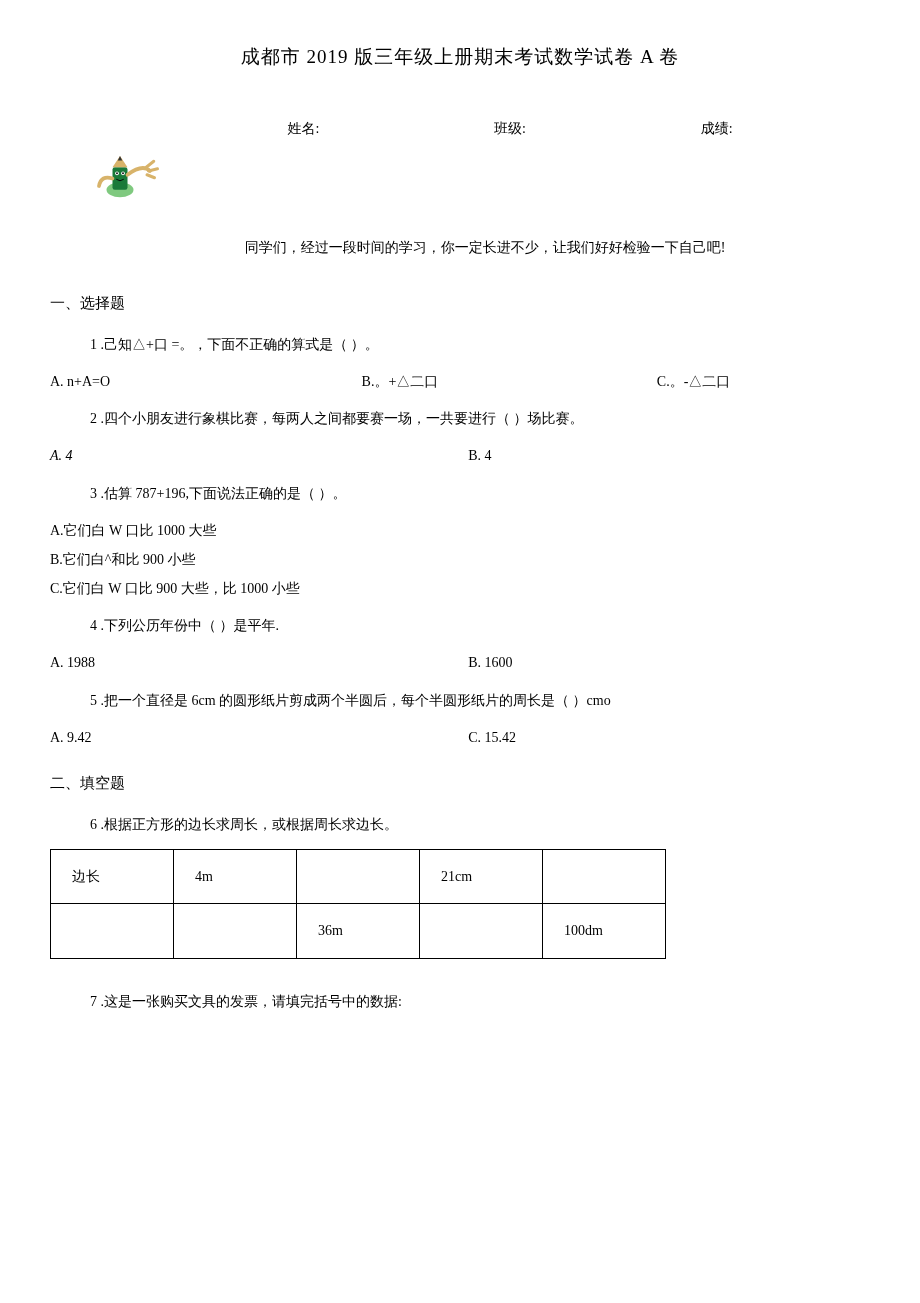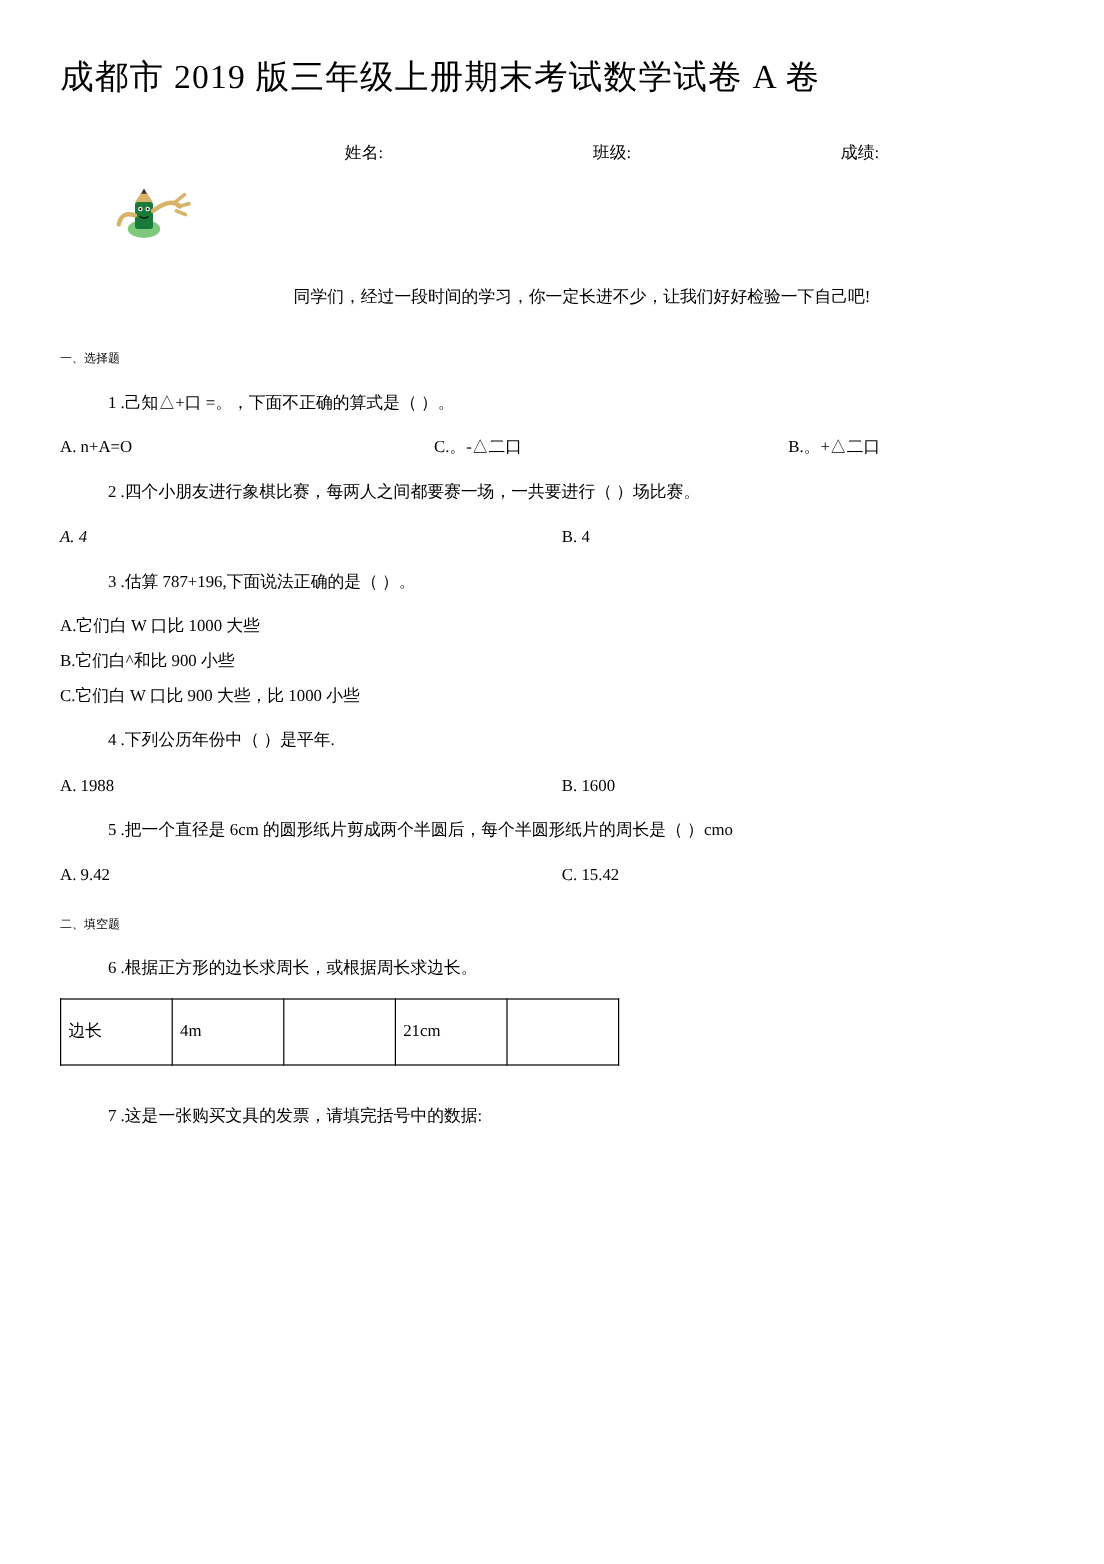--- a/index.html
+++ b/index.html
@@ -6,22 +6,23 @@
       font-family: "SimSun", "宋体", serif;
       font-size: 14px;
       color: #000;
       background: #fff;
       margin: 0;
       padding: 40px 50px;
       width: 820px;
       line-height: 1.8;
     }
     .title {
-      font-size: 28px;
-      margin-bottom: 26px;
+      text-align: center;
+      font-size: 19px;
+      margin-bottom: 42px;
       letter-spacing: 1px;
     }
     .header-fields {
       display: flex;
       justify-content: space-around;
       margin-bottom: 10px;
       padding-left: 150px;
       padding-right: 50px;
       text-align: right;
     }
@@ -31,21 +32,21 @@
     .pencil-row {
       margin: 10px 0 20px 40px;
     }
     .intro {
       text-align: center;
       margin: 20px 0 30px 0;
       padding-left: 100px;
       padding-right: 50px;
     }
     .section-heading {
-      font-size: 10px;
+      font-size: 15px;
       margin: 20px 0 15px 0;
     }
     .question {
       margin: 12px 0 12px 40px;
     }
     .options {
       display: flex;
       margin: 8px 0 8px 0;
     }
     .options > div {
@@ -56,21 +57,21 @@
     .options.col3 > div:nth-child(3) { flex-basis: 26%; }
     .option-line {
       margin: 4px 0 4px 0;
     }
     table.grid {
       border-collapse: collapse;
       margin: 10px 0 30px 0;
     }
     table.grid td {
       border: 1px solid #000;
-      padding: 14px 6px;
+      padding: 14px 21px;
       min-width: 80px;
       height: 25px;
     }
     svg.pencil {
       width: 75px;
       height: 55px;
     }
   </style>
 </head>
 <body>
@@ -100,22 +101,22 @@
   </svg>
 </div>
 
 <div class="intro">同学们，经过一段时间的学习，你一定长进不少，让我们好好检验一下自己吧!</div>
 
 <div class="section-heading">一、选择题</div>
 
 <div class="question">1 .己知△+口  =。，下面不正确的算式是（                ）。</div>
 <div class="options col3">
   <div>A. n+A=O</div>
+  <div>B.。+△二口</div>
   <div>C.。-△二口</div>
-  <div>B.。+△二口</div>
 </div>
 
 <div class="question">2 .四个小朋友进行象棋比赛，每两人之间都要赛一场，一共要进行（                     ）场比赛。</div>
 <div class="options col3">
   <div><span style="font-style:italic">A. 4</span></div>
   <div>B. 4</div>
 </div>
 
 <div class="question">3 .估算 787+196,下面说法正确的是（                ）。</div>
 <div class="option-line">A.它们白 W 口比 1000 大些</div>
@@ -139,16 +140,23 @@
 <div class="question">6 .根据正方形的边长求周长，或根据周长求边长。</div>
 <table class="grid">
   <tbody>
       <tr>
     <td>边长</td>
     <td>4m</td>
     <td></td>
     <td>21cm</td>
     <td></td>
   </tr>
+  <tr>
+    <td></td>
+    <td></td>
+    <td>36m</td>
+    <td></td>
+    <td>100dm</td>
+  </tr>
 </tbody>
   </table>
 
 <div class="question">7 .这是一张购买文具的发票，请填完括号中的数据:</div>
 
 </body></html>

